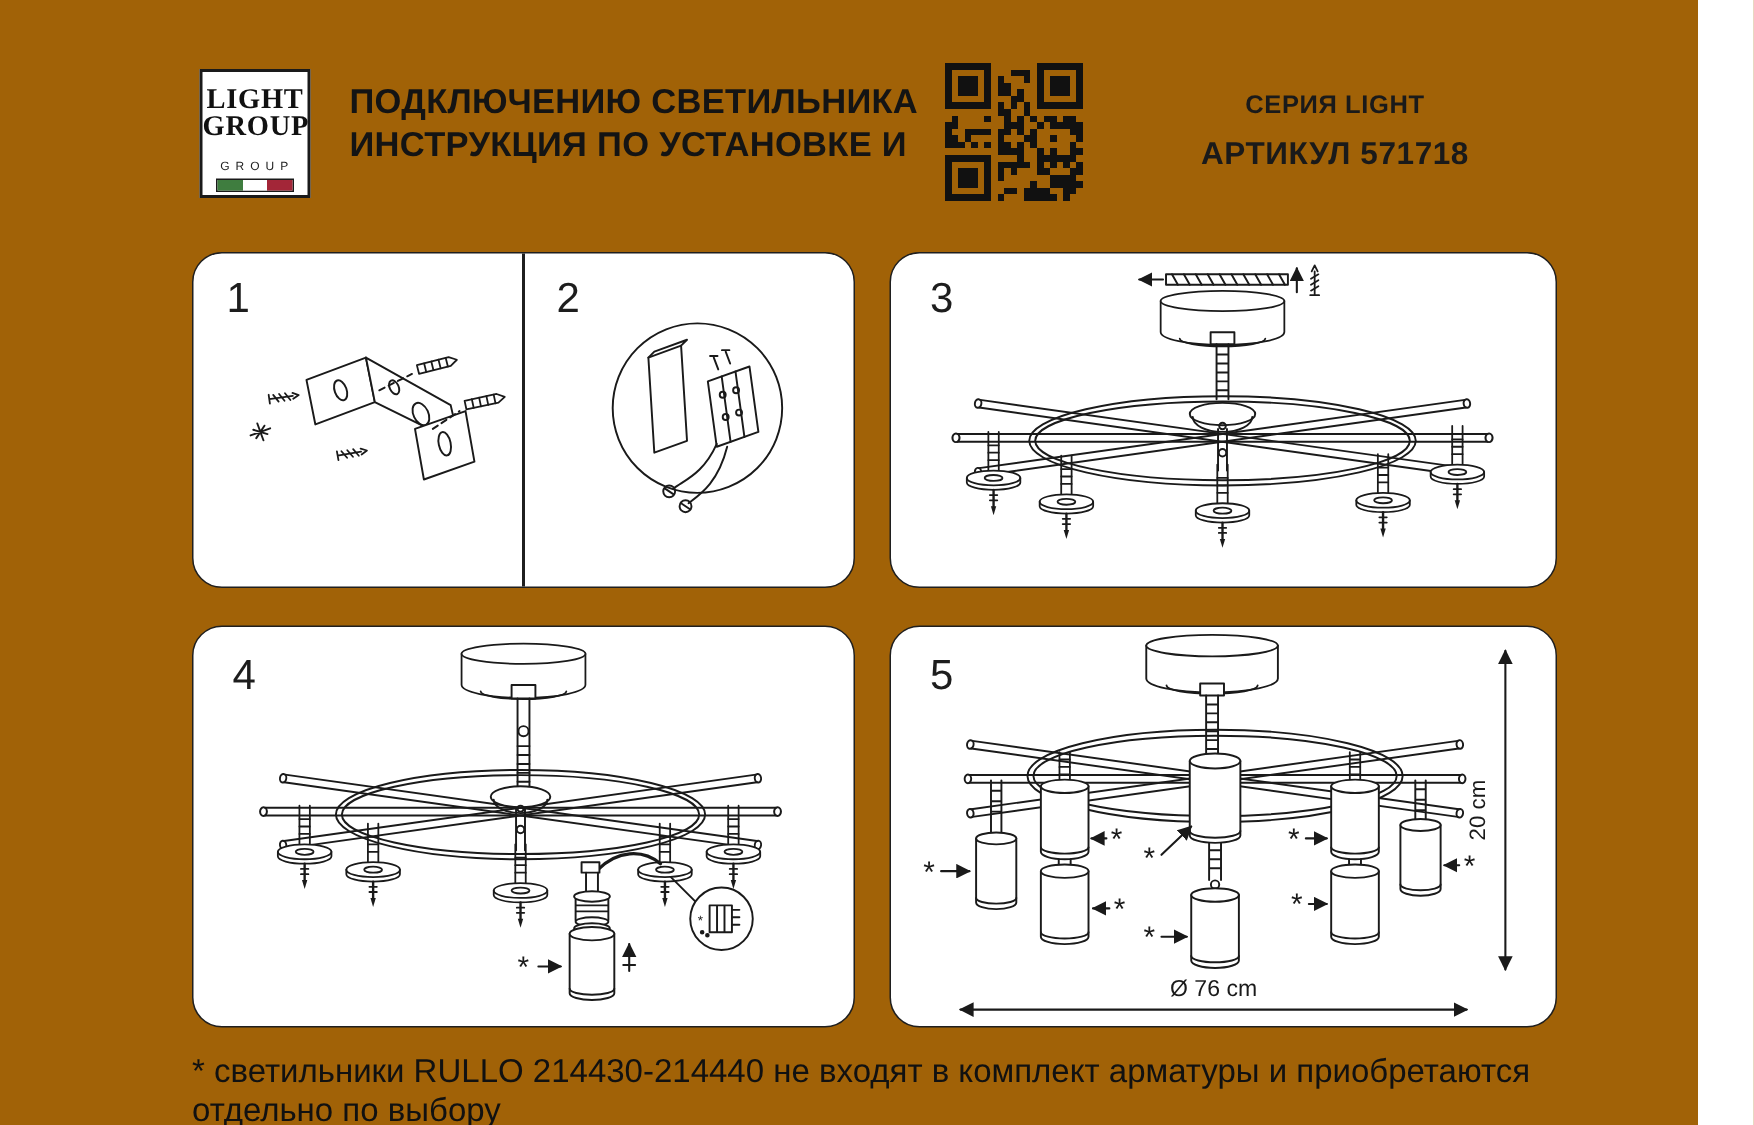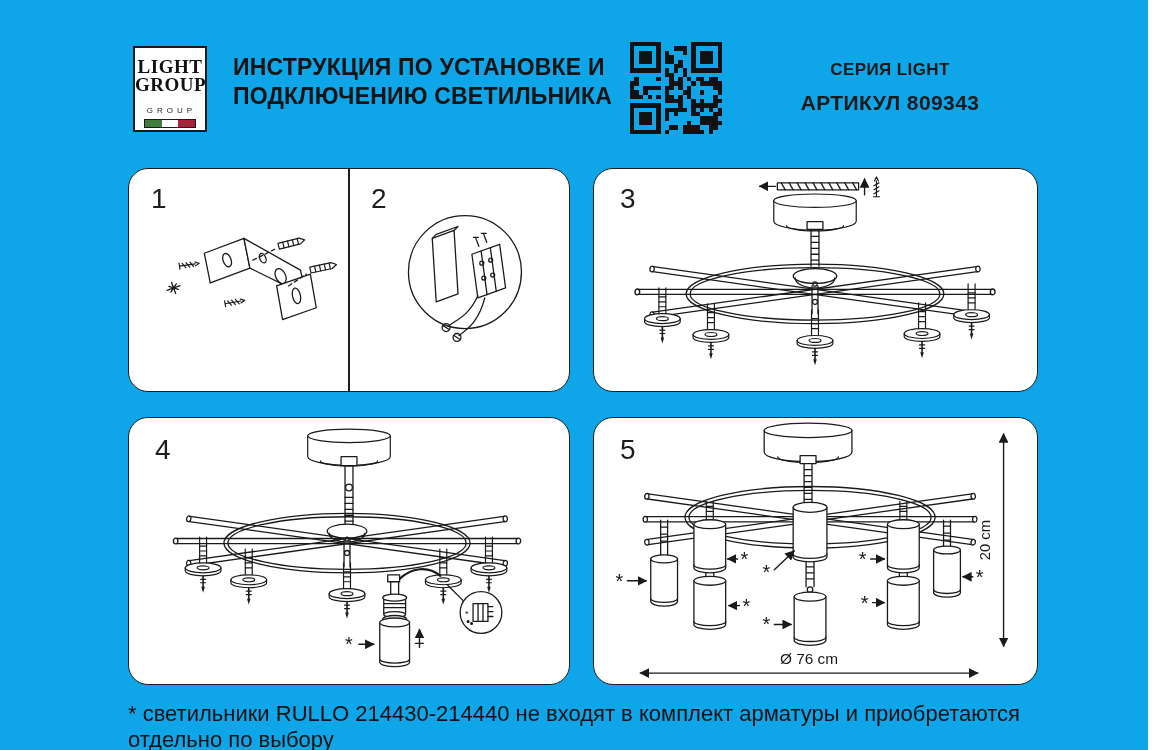--- a/index.html
+++ b/index.html
@@ -1,17 +1,17 @@
 <!DOCTYPE html>
 <html><head>
 <meta charset="utf-8">
 <style>
   html,body{margin:0;padding:0;background:#fff;}
-  .sheet{position:relative;width:1132px;height:750px;background:#0ea5e9;overflow:hidden;
-         font-family:"Liberation Sans",sans-serif;color:#1a1a1a;padding-left:16px;}
+  .sheet{position:relative;width:1132px;height:750px;background:#a16207;overflow:hidden;
+         font-family:"Liberation Sans",sans-serif;color:#1a1a1a;}
   
   .logo{position:absolute;left:133px;top:46px;width:74px;height:86px;border:2px solid #1a1a1a;
         box-sizing:border-box;text-align:center;padding-top:10px;background:#fff;}
   .logo .l1,.logo .l2{font-family:"Liberation Serif",serif;font-weight:700;font-size:19px;line-height:18px;letter-spacing:.5px;color:#111;}
   .logo .l3{font-size:8px;letter-spacing:4px;margin-top:12px;margin-left:3px;color:#222;}
   .flag{width:50px;height:7px;margin:4px auto 0;border:1px solid #1a1a1a;display:flex;box-sizing:content-box;}
   .flag span{flex:1;}
   .title{position:absolute;left:233px;top:53px;width:400px;font-weight:700;font-size:23px;line-height:29px;letter-spacing:.2px;color:#141414;}
   .qr{position:absolute;left:630px;top:42px;width:92px;height:92px;}
   .series-block{position:absolute;left:765px;top:60px;width:250px;text-align:center;}
@@ -39,22 +39,22 @@
     <div class="l2">GROUP</div>
     <div class="l3">GROUP</div>
     <div class="flag">
       <span style="background:#3f7d3f"></span>
       <span style="background:#fff"></span>
       <span style="background:#a32638"></span>
     </div>
   </div>
 
   <div class="title">
+    <div>ПОДКЛЮЧЕНИЮ СВЕТИЛЬНИКА</div>
     <div>ИНСТРУКЦИЯ ПО УСТАНОВКЕ И</div>
-    <div>ПОДКЛЮЧЕНИЮ СВЕТИЛЬНИКА</div>
   </div>
 
   <svg id="qr-svg" class="qr" viewBox="0 0 21 21" shape-rendering="crispEdges">
       <rect x="0" y="0" width="1" height="1" fill="#111"></rect>
       <rect x="1" y="0" width="1" height="1" fill="#111"></rect>
       <rect x="2" y="0" width="1" height="1" fill="#111"></rect>
       <rect x="3" y="0" width="1" height="1" fill="#111"></rect>
       <rect x="4" y="0" width="1" height="1" fill="#111"></rect>
       <rect x="5" y="0" width="1" height="1" fill="#111"></rect>
       <rect x="6" y="0" width="1" height="1" fill="#111"></rect>
@@ -270,21 +270,21 @@
       <rect x="12" y="20" width="1" height="1" fill="#111"></rect>
       <rect x="13" y="20" width="1" height="1" fill="#111"></rect>
       <rect x="14" y="20" width="1" height="1" fill="#111"></rect>
       <rect x="15" y="20" width="1" height="1" fill="#111"></rect>
       <rect x="16" y="20" width="1" height="1" fill="#111"></rect>
       <rect x="18" y="20" width="1" height="1" fill="#111"></rect>
     </svg>
 
   <div class="series-block">
     <div class="series">СЕРИЯ LIGHT</div>
-    <div class="article">АРТИКУЛ 809343</div>
+    <div class="article">АРТИКУЛ 571718</div>
   </div>
 
   <svg width="0" height="0" style="position:absolute">
     <defs>
       <marker id="arr" viewBox="0 0 10 10" refX="9" refY="5" markerWidth="7" markerHeight="7" orient="auto-start-reverse">
         <path d="M0,0 L10,5 L0,10 z" fill="#1a1a1a"></path>
       </marker>
       <g id="d-rod" stroke="#1a1a1a" fill="none" stroke-width="1.3">
         <path d="M-165,-2.6 H165 M-165,2.6 H165"></path>
         <ellipse cx="-166" cy="0" rx="2.2" ry="2.9"></ellipse>

